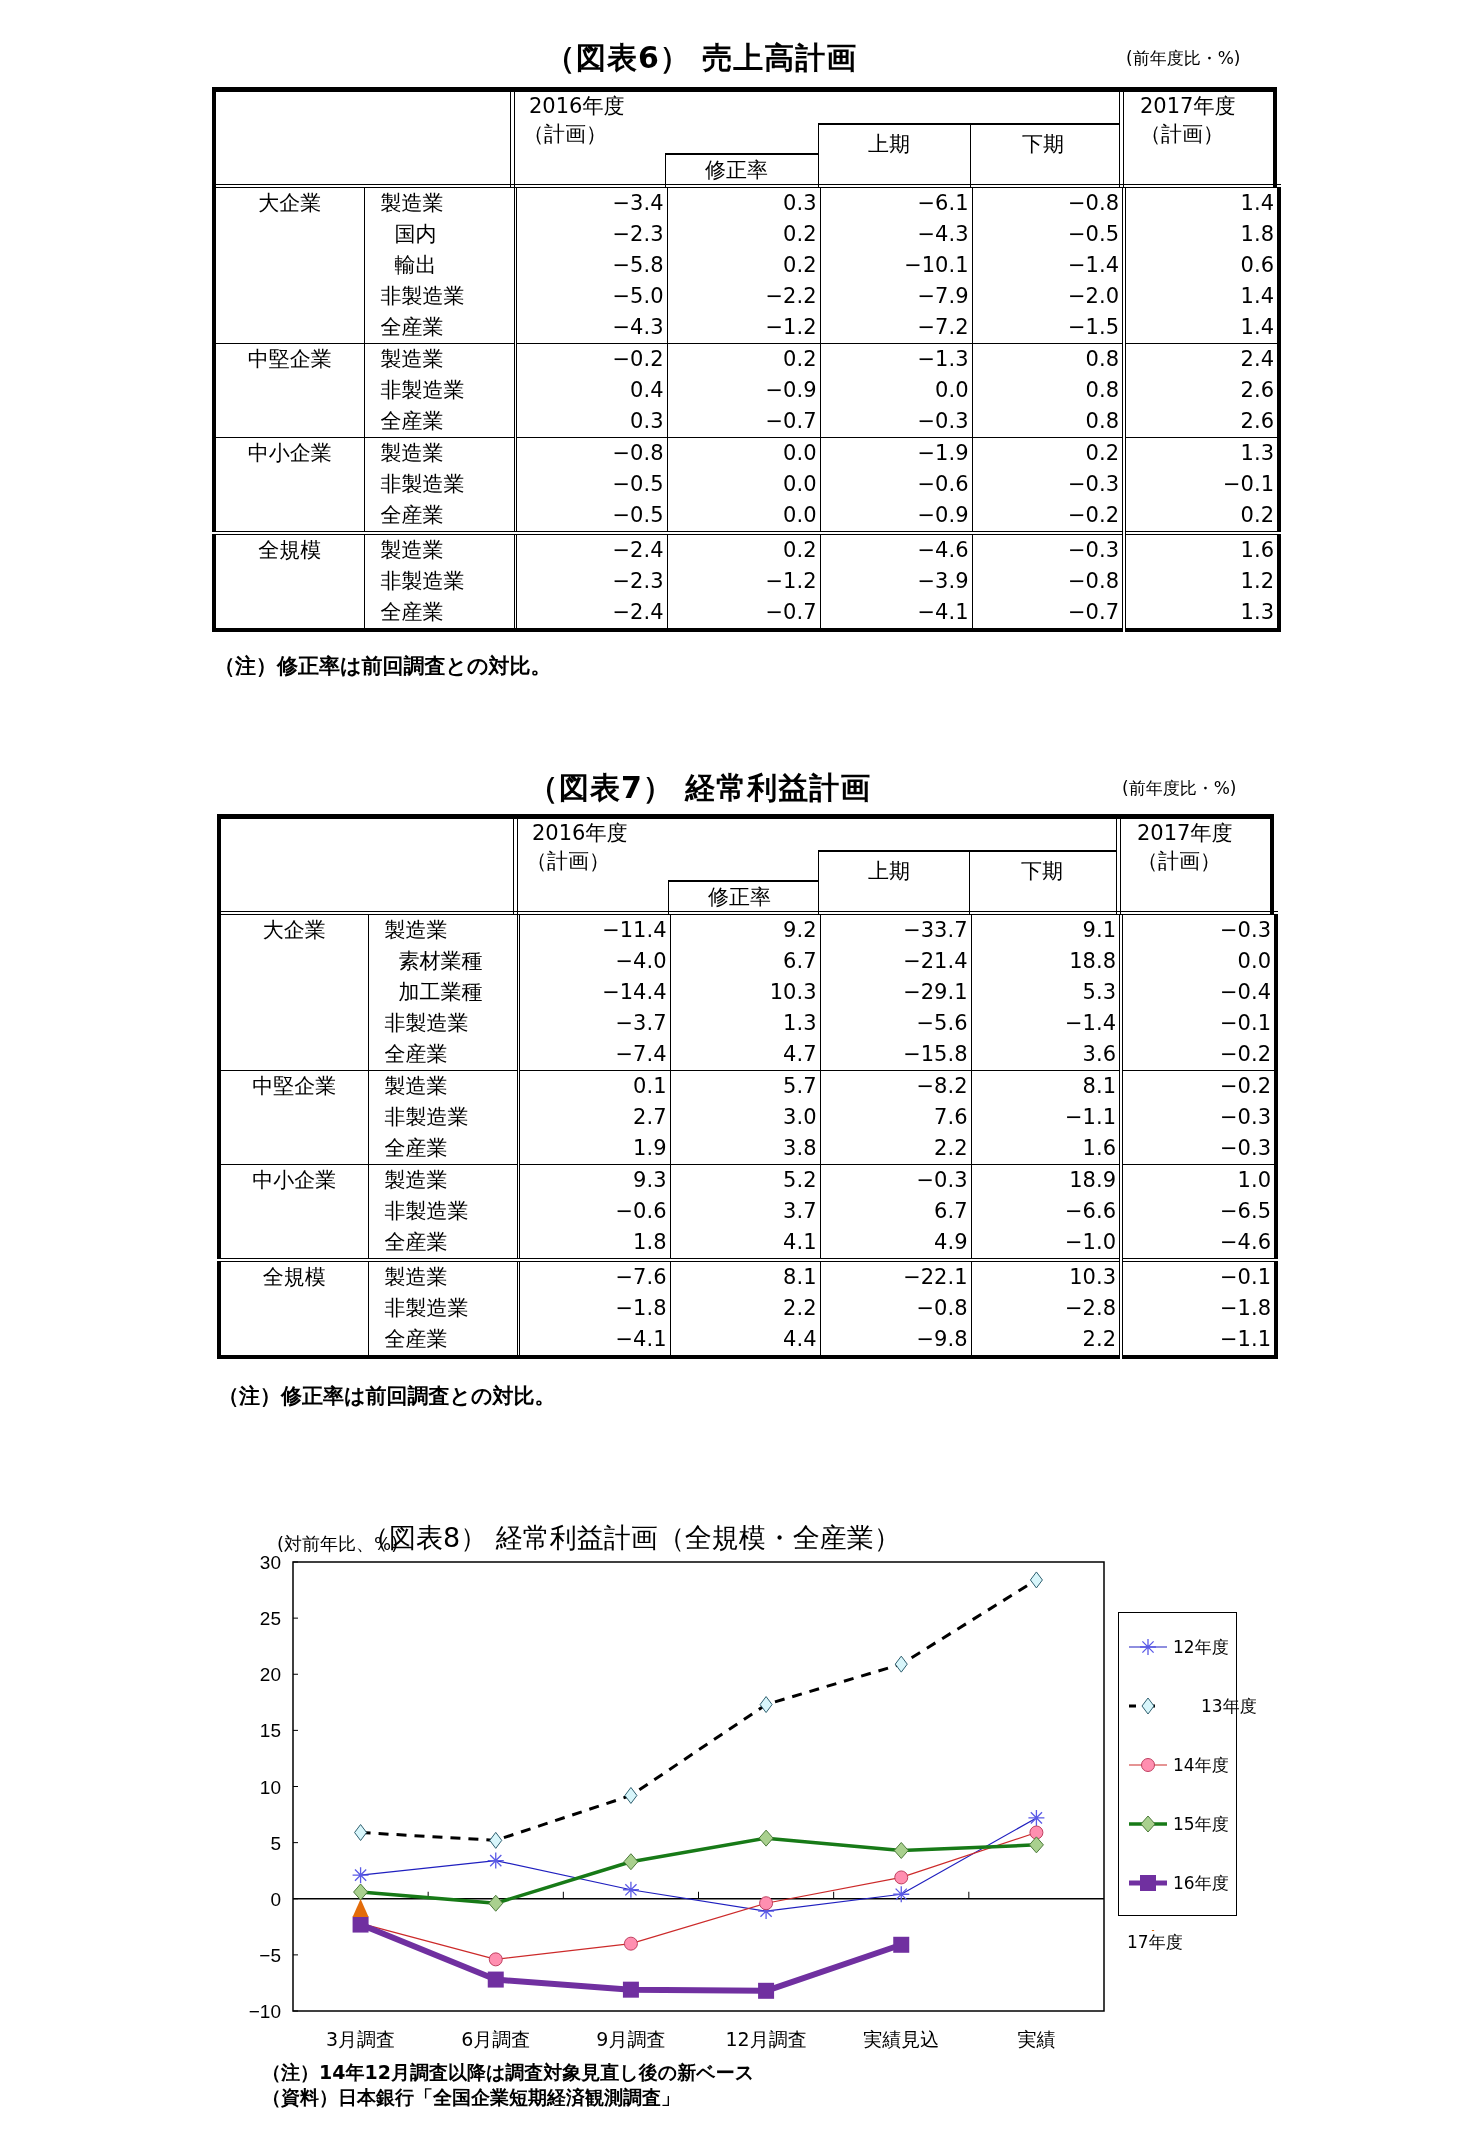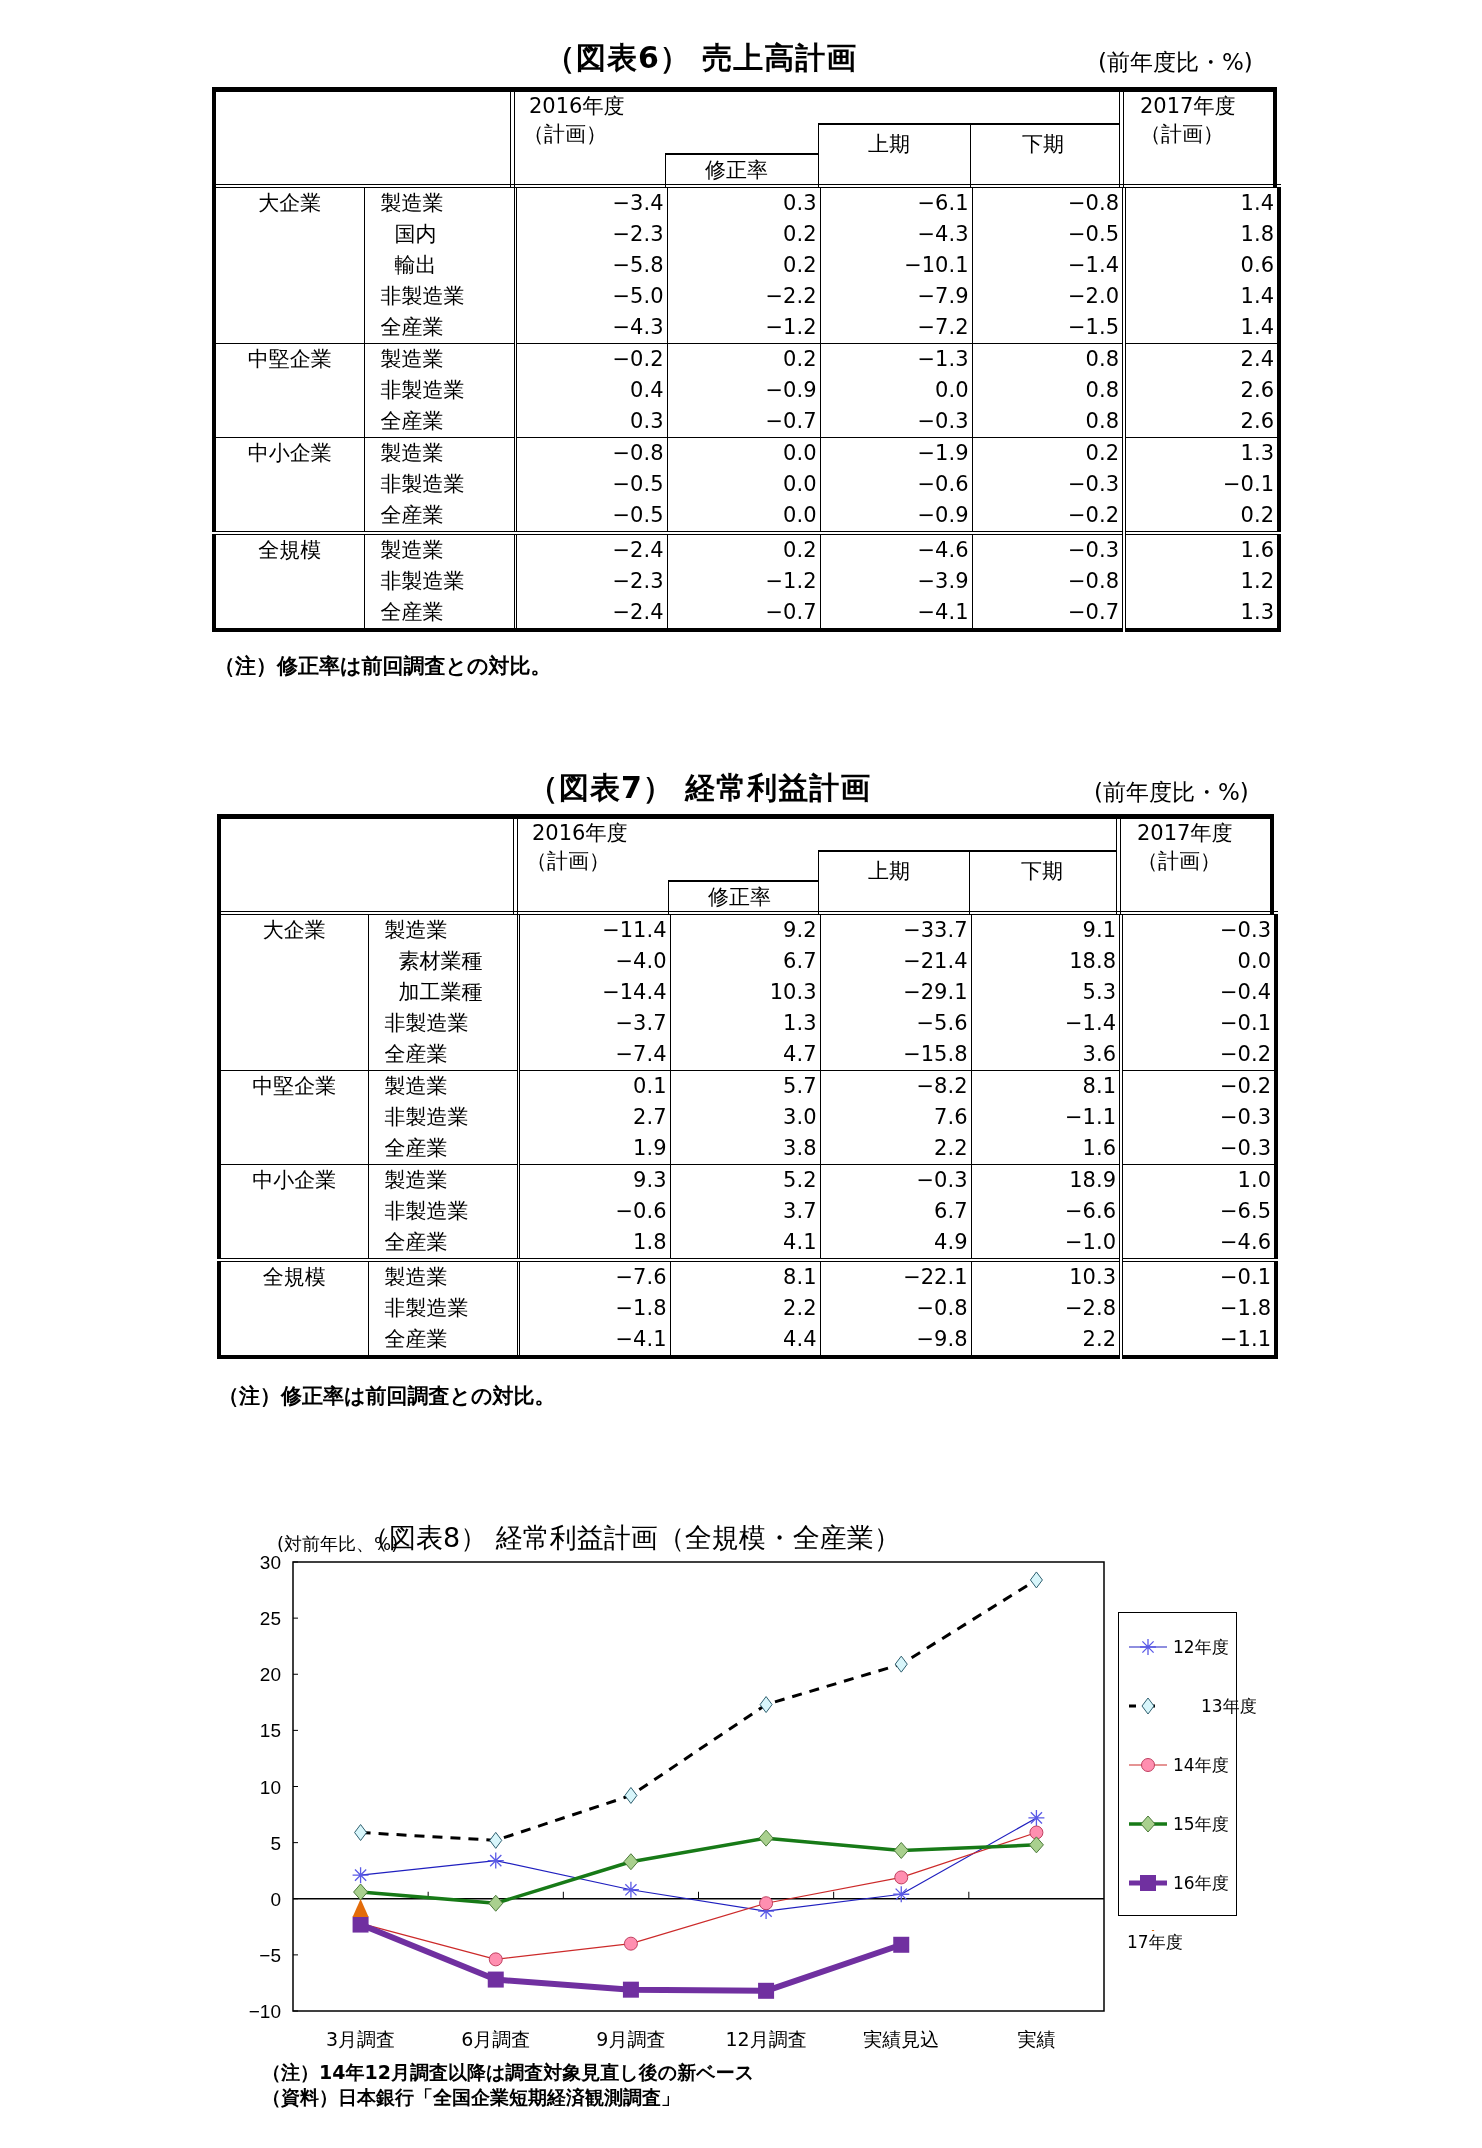--- a/index.html
+++ b/index.html
@@ -1,19 +1,19 @@
 <!DOCTYPE html>
 <html><head>
 <meta charset="utf-8">
 <style>
   html, body { margin:0; padding:0; background:#ffffff; }
   body { width:1482px; height:2148px; position:relative; font-family:"DejaVu Sans","Liberation Sans",sans-serif; color:#000; overflow:hidden; }
   .abs { position:absolute; }
   .title { font-size:30px; font-weight:bold; letter-spacing:1px; white-space:nowrap; }
-  .unit { font-size:23px; white-space:nowrap; }
+  .unit { font-size:17px; white-space:nowrap;margin-left:28px; }
   .note { font-size:21px; white-space:nowrap;font-weight:bold; }
 
   table.dt { position:absolute; border-collapse:collapse; table-layout:fixed; border:4px solid #000; font-size:21px; }
   table.dt td { padding:0; height:31px; line-height:31px; white-space:nowrap; overflow:visible; }
   table.dt td.num { text-align:right; padding-right:3px; border-left:1px solid #000; }
   table.dt td.grp { text-align:center; vertical-align:top; border-right:1px solid #000; }
   table.dt td.ind { text-align:left; padding-left:16px; border-right:3px double #000; }
   table.dt td.ind.sub { padding-left:30px; }
   table.dt tr.gstart td { border-top:1px solid #000; }
   table.dt tr.gdbl td { border-top:4px double #000; }

